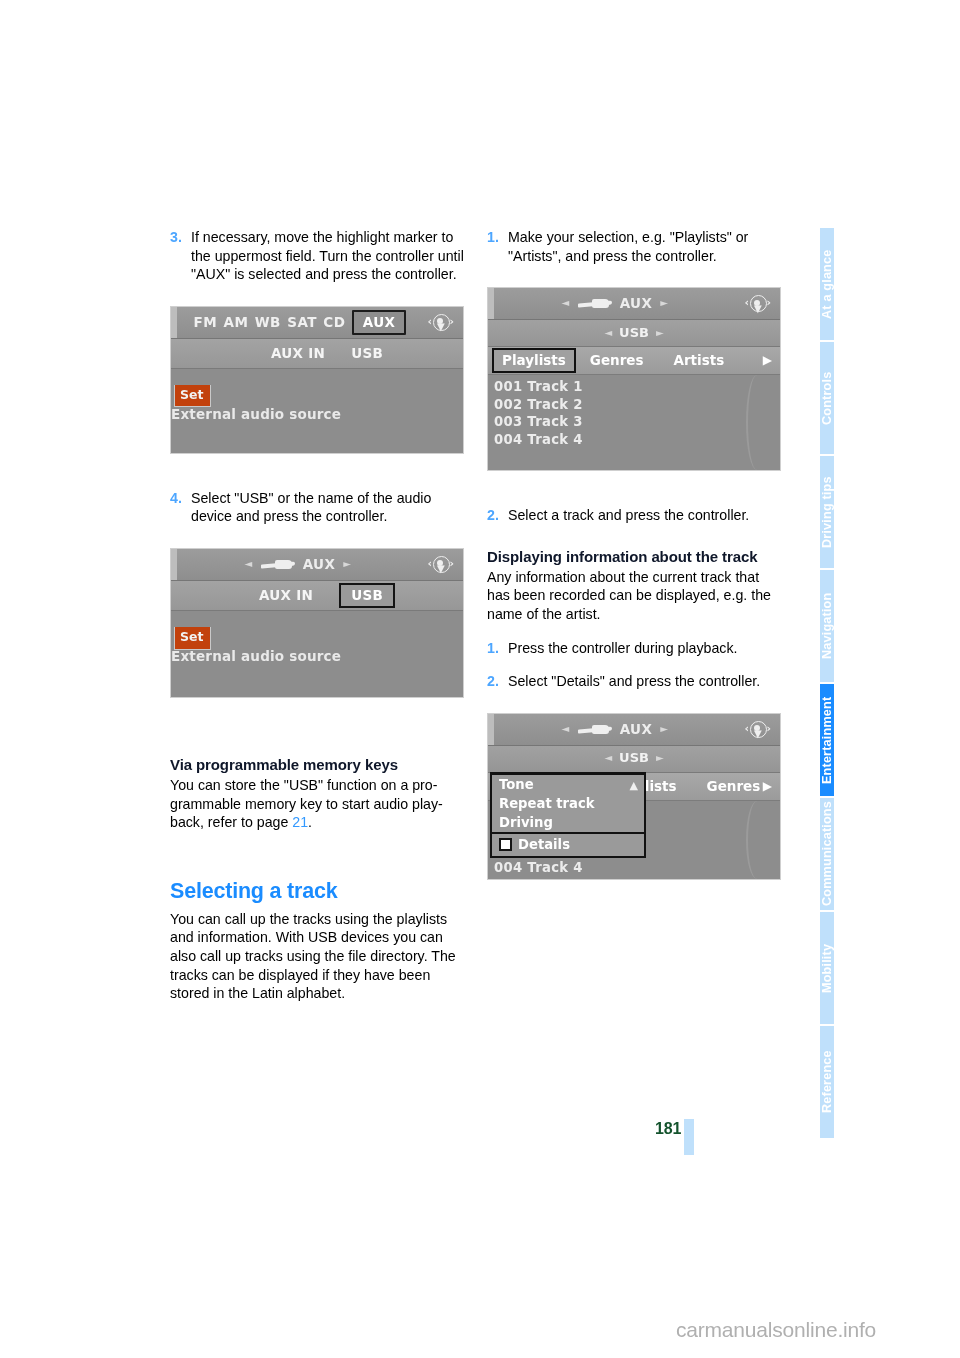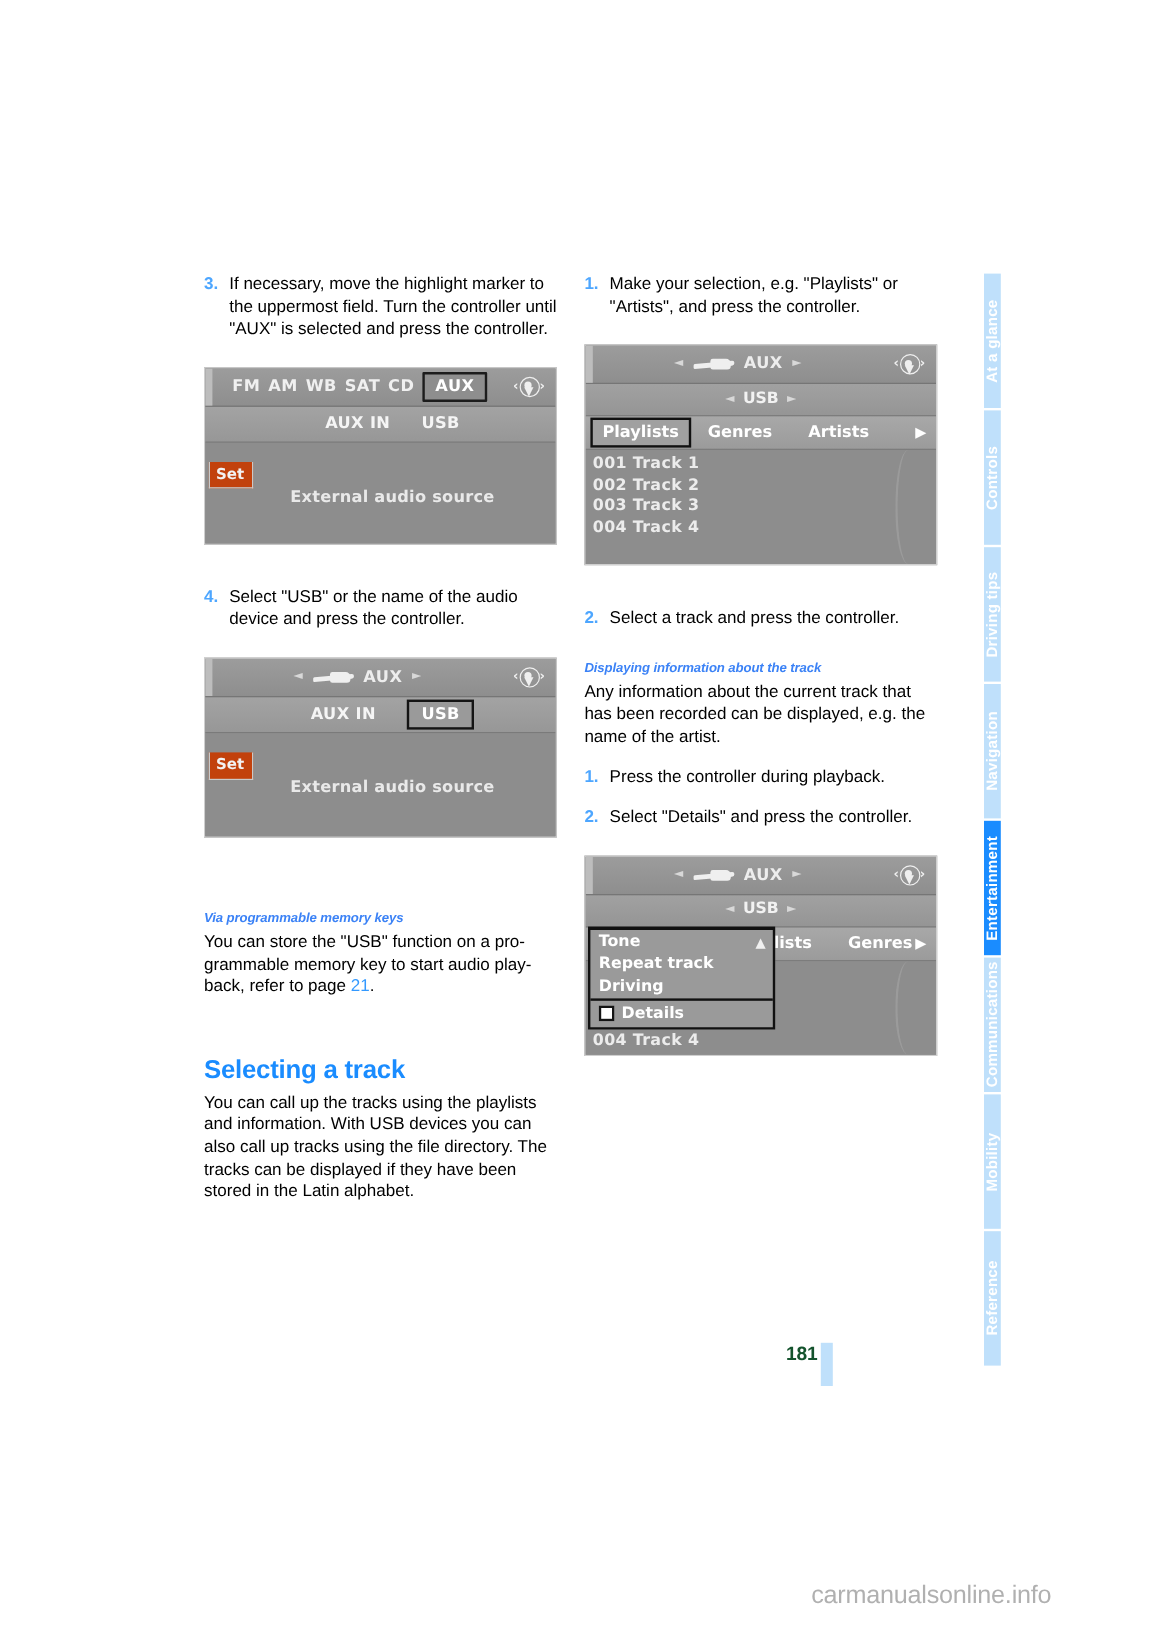--- a/index.html
+++ b/index.html
@@ -59,26 +59,25 @@
   }
 
   .gap-sm { height: 15px; }
   .gap-md { height: 22px; }
   .gap-lg { height: 35px; }
   .gap-xl { height: 46px; }
 
   
   h3.sub {
     margin: 0 0 1px 0;
-    font-size: 11px;
+    font-size: 15px;
     line-height: 20px;
     font-weight: bold;
-    color: #3b82f6;
+    color: #0f172a;
     letter-spacing: -0.1px;
-    font-style: italic;
   }
   h2.main {
     margin: 0 0 6px 0;
     font-size: 21.5px;
     line-height: 26px;
     font-weight: bold;
     color: #1a8cff;
     letter-spacing: -0.2px;
   }
   .xref { color: #3399ff; }
@@ -277,26 +276,24 @@
     border: 1px solid #c9c9c9;
     border-top: none;
     background: #c2410c;
     color: #f2f2f2;
     font-size: 12.5px;
     font-weight: bold;
     padding: 1px 7px 2px 5px;
     margin-top: 13px;
   }
   .centertext {
-    text-align: center;
     color: #e9e9e9;
     font-size: 13.5px;
     font-weight: bold;
     letter-spacing: 0.2px;
-    padding-left: 20px;
   }
   .tracklist {
     padding: 3px 0 2px 6px;
     color: #ececec;
     font-size: 13.2px;
     font-weight: bold;
     letter-spacing: 0.3px;
     line-height: 17.5px;
   }
   .scrollarc {

